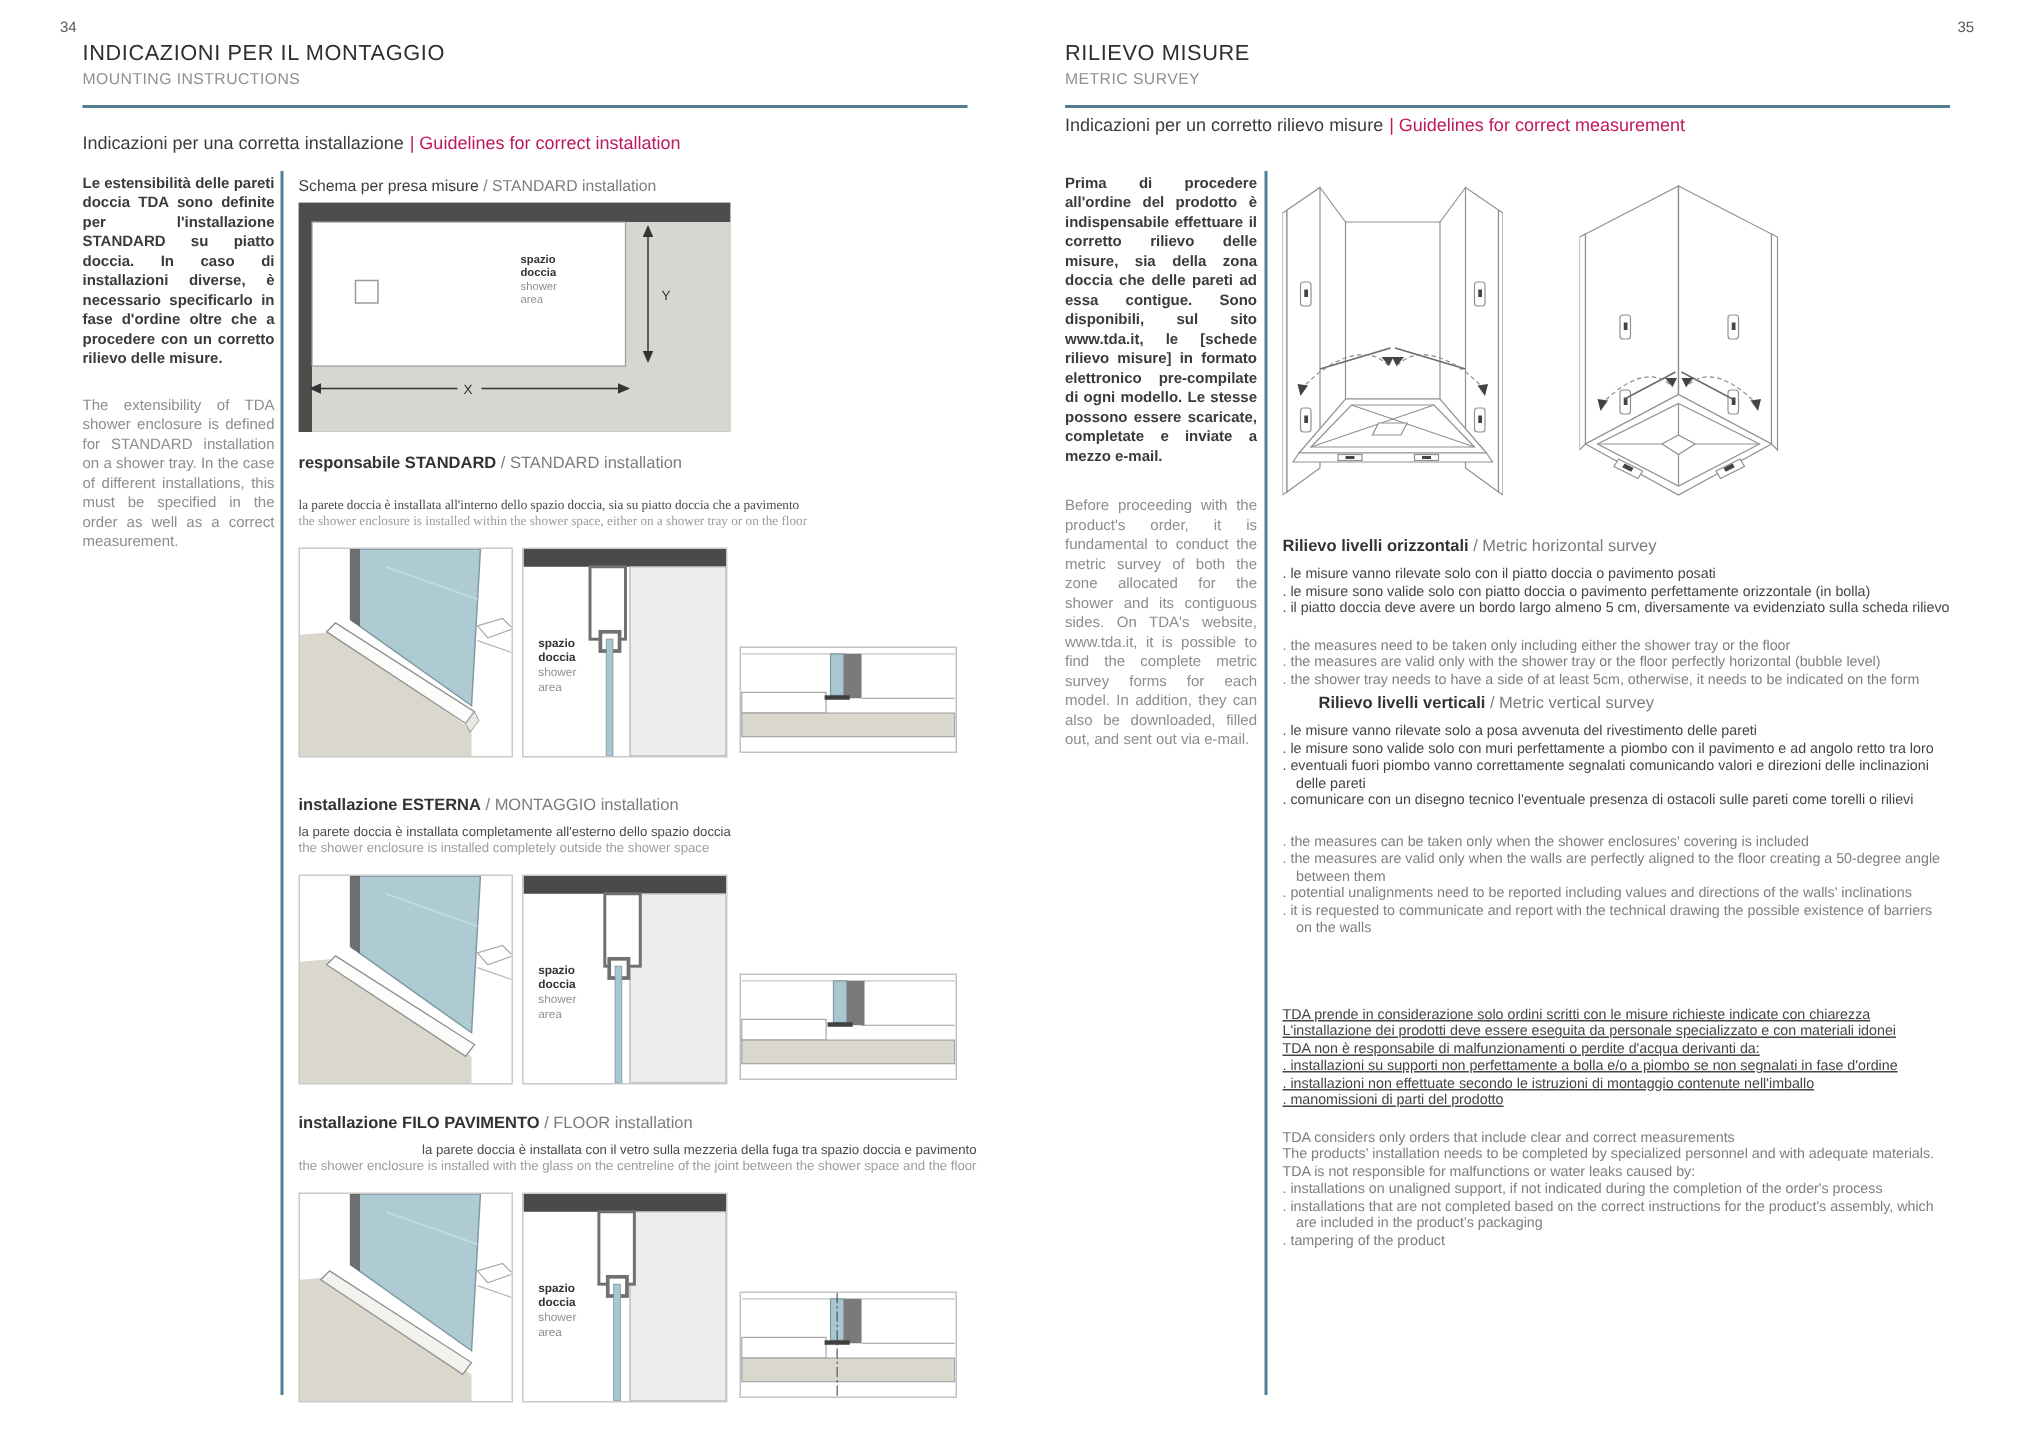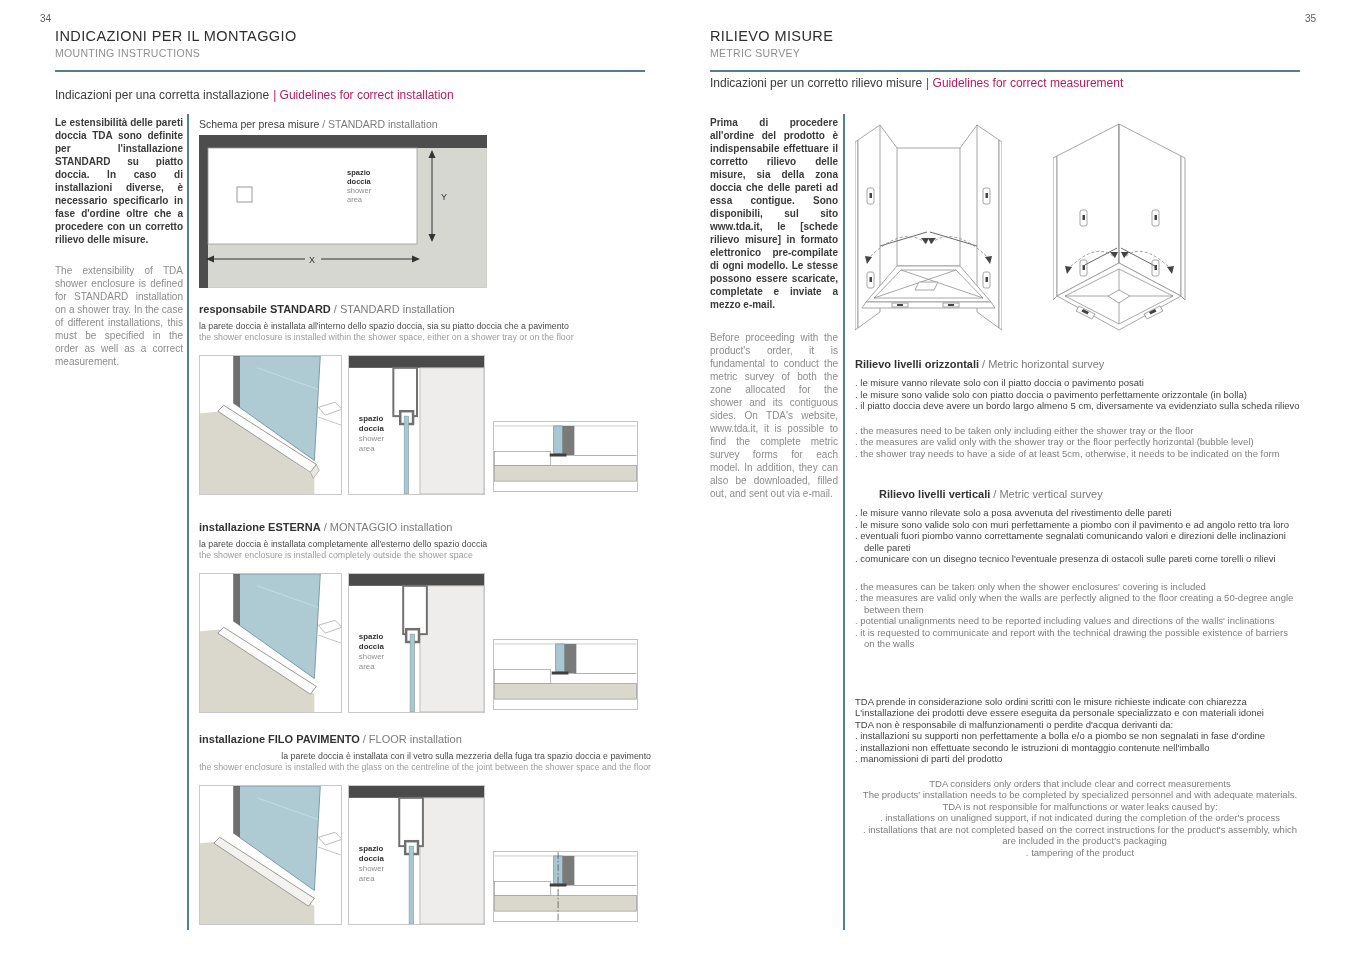--- a/index.html
+++ b/index.html
@@ -29,22 +29,22 @@
   .p-plan{width:137px;height:140px;border:1px solid #c9c9c9;box-sizing:border-box;margin-left:6px;background:#fff;}
   .p-det{width:145px;height:71px;border:1px solid #c2c2c2;box-sizing:border-box;margin-left:8px;align-self:flex-end;margin-bottom:3px;background:#fff;}
   .p-iso svg,.p-plan svg,.p-det svg,.schemabox svg{display:block;}
   .b{padding-left:9px;text-indent:-9px;}
   .blist{font-size:9.5px;line-height:11.5px;width:447px;}
   .blist.it{color:#454545;}
   .blist.en{color:#7e7e7e;}
   .survhead .it{font-weight:bold;font-size:11px;color:#333;}
   .survhead .en{font-size:11px;color:#7c7c7c;margin-left:3px;}
   .notes{font-size:9.5px;line-height:11.5px;width:450px;}
-  .notes.it{color:#454545;}
-  .notes.en{color:#7e7e7e;text-align:center;}
+  .notes.it{color:#454545;text-decoration:underline;}
+  .notes.en{color:#7e7e7e;}
   svg text{font-family:"Liberation Sans",sans-serif;}
 </style>
 </head>
 <body>
 
 <div class="sheet">
 
   <div class="abs pagenum" style="left:40px;top:13px;">34</div>
 
   <div class="abs" style="left:55px;top:28px;">
@@ -92,21 +92,21 @@
           <polygon points="15,120.5 15,127.5 7,124" fill="#333"></polygon>
           <polygon points="213,120.5 213,127.5 221,124" fill="#333"></polygon>
           <text x="110" y="127.5" font-size="9" fill="#333">X</text>
         </g>
       </svg>
     </div>
 
     <div class="subhead" style="margin-top:15px;">
       <span class="it">responsabile STANDARD</span><span class="en">/ STANDARD installation</span>
     </div>
-    <div class="desc" style="margin-top:6px;">
+    <div class="desc" style="margin-top:16px;font-family:Liberation Serif, serif;">
       <span class="it">la parete doccia è installata all'interno dello spazio doccia, sia su piatto doccia che a pavimento</span>
       <span class="en">the shower enclosure is installed within the shower space, either on a shower tray or on the floor</span>
     </div>
     <div class="prow">
       <div class="p-iso">
         <svg width="141" height="138" viewBox="0 0 143 140">
           <line x1="120" y1="62" x2="143" y2="70" stroke="#b5b5b5" stroke-width="0.8"></line>
           <polygon points="120,52 137,47 144,54 127,60" fill="#ffffff" stroke="#aaaaaa" stroke-width="0.8"></polygon>
           <polygon points="0,58 24,56 116,122 116,140 0,140" fill="#dad8cc"></polygon>
           <polygon points="18,56 24,50 118,110 112,118" fill="#fcfcfa" stroke="#8f8f8f" stroke-width="0.9"></polygon>
@@ -353,21 +353,21 @@
       <div class="b">. le misure vanno rilevate solo con il piatto doccia o pavimento posati</div>
       <div class="b">. le misure sono valide solo con piatto doccia o pavimento perfettamente orizzontale (in bolla)</div>
       <div class="b">. il piatto doccia deve avere un bordo largo almeno 5 cm, diversamente va evidenziato sulla scheda rilievo</div>
     </div>
     <div class="blist en" style="margin-top:13px;">
       <div class="b">. the measures need to be taken only including either the shower tray or the floor</div>
       <div class="b">. the measures are valid only with the shower tray or the floor perfectly horizontal (bubble level)</div>
       <div class="b">. the shower tray needs to have a side of at least 5cm, otherwise, it needs to be indicated on the form</div>
     </div>
 
-    <div class="survhead" style="margin-top:25px;padding-left:24px;">
+    <div class="survhead" style="padding-left:24px;">
       <span class="it">Rilievo livelli verticali</span><span class="en">/ Metric vertical survey</span>
     </div>
     <div class="blist it" style="margin-top:5px;width:440px;">
       <div class="b">. le misure vanno rilevate solo a posa avvenuta del rivestimento delle pareti</div>
       <div class="b">. le misure sono valide solo con muri perfettamente a piombo con il pavimento e ad angolo retto tra loro</div>
       <div class="b">. eventuali fuori piombo vanno correttamente segnalati comunicando valori e direzioni delle inclinazioni delle pareti</div>
       <div class="b">. comunicare con un disegno tecnico l'eventuale presenza di ostacoli sulle pareti come torelli o rilievi</div>
     </div>
     <div class="blist en" style="margin-top:16px;width:440px;">
       <div class="b">. the measures can be taken only when the shower enclosures' covering is included</div>

